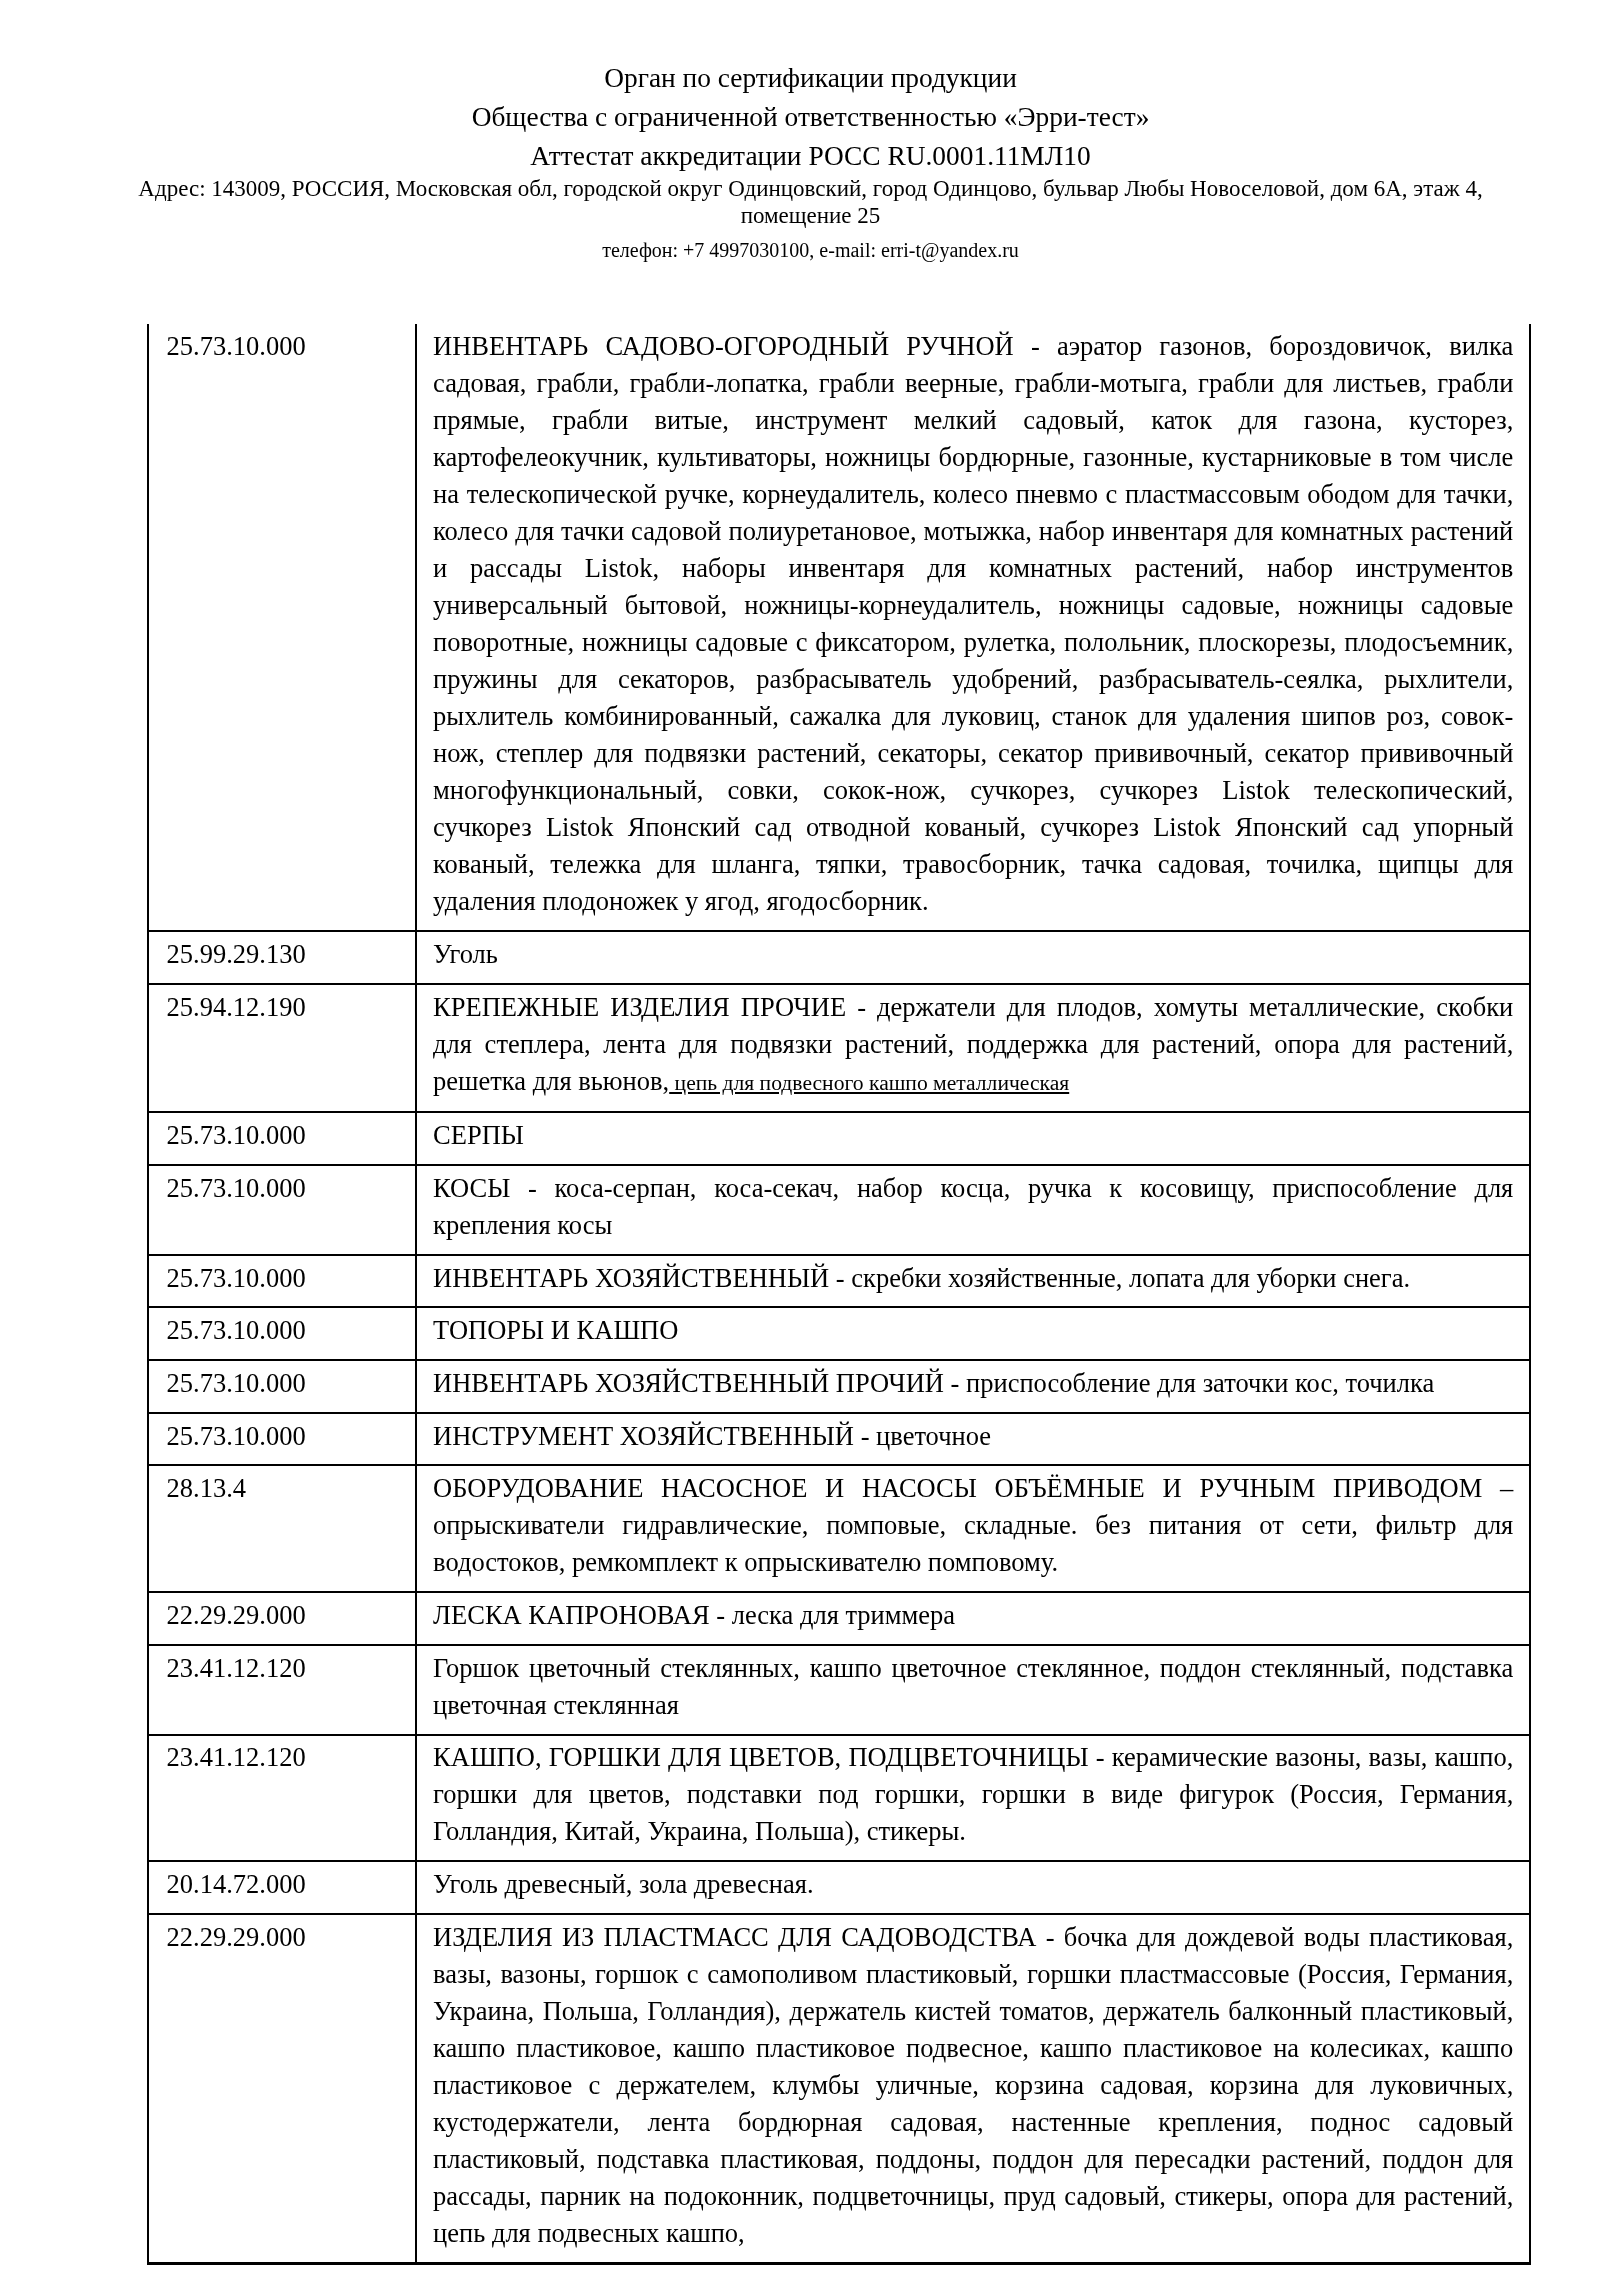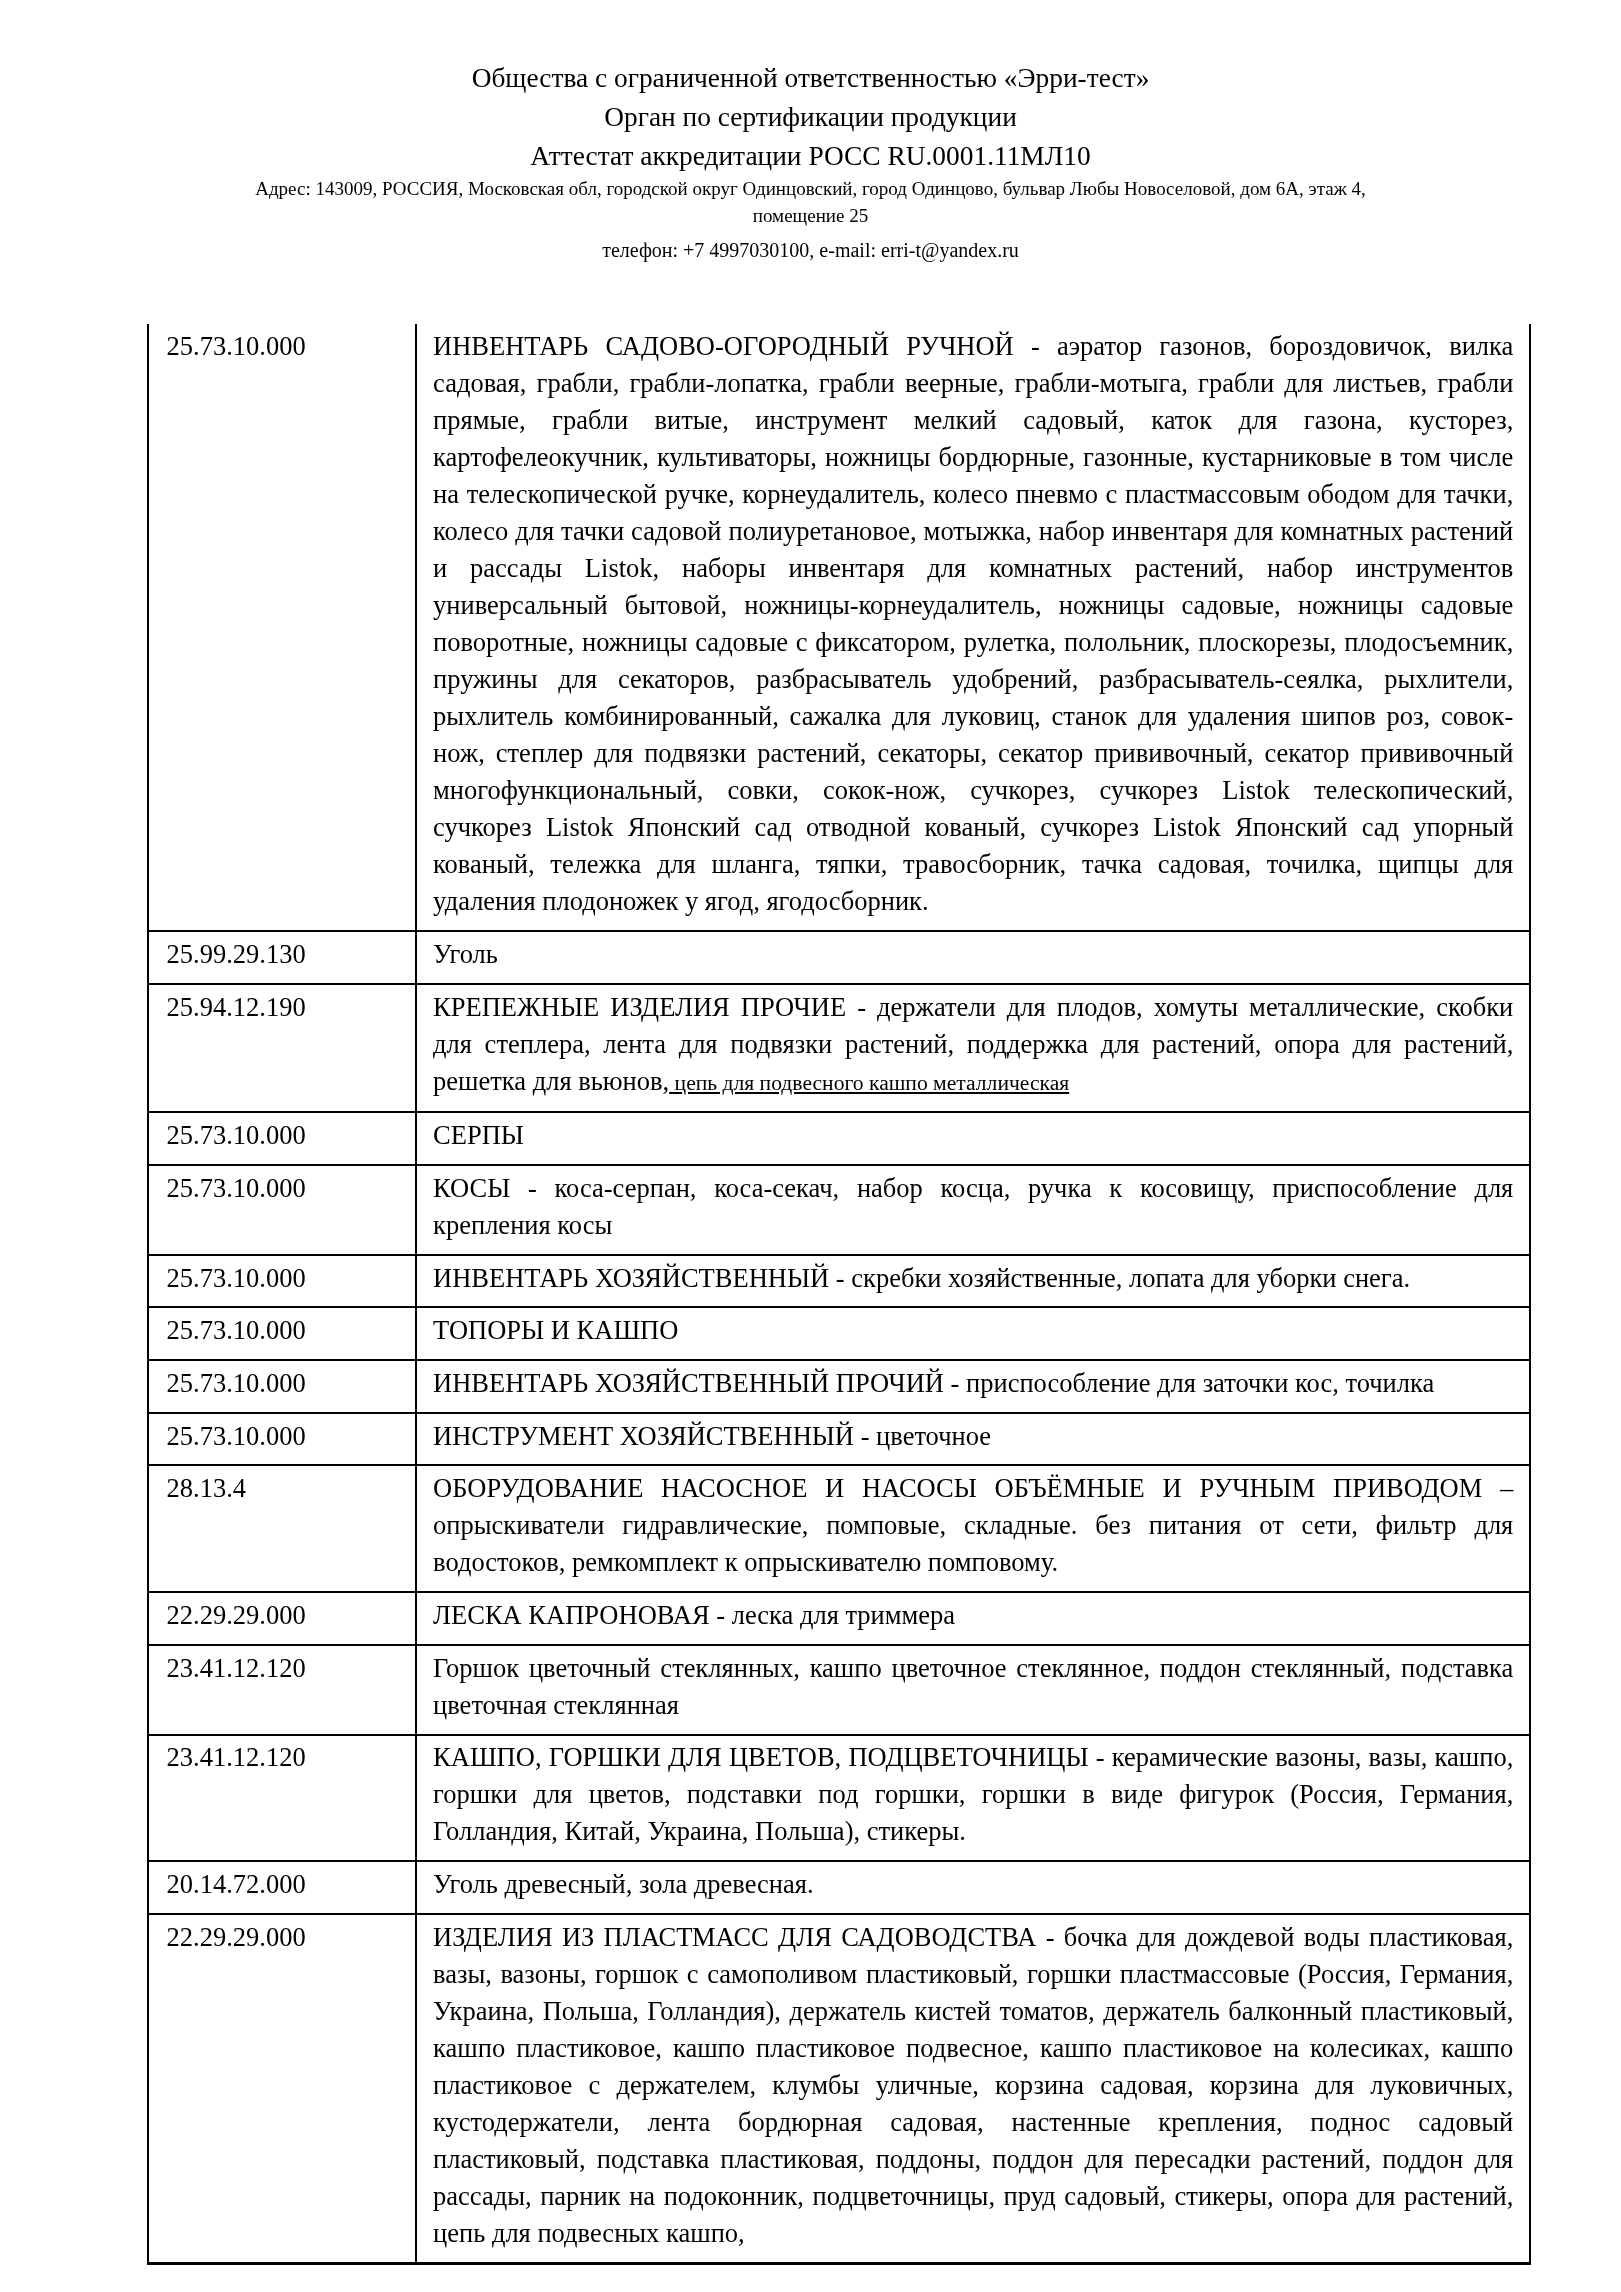--- a/index.html
+++ b/index.html
@@ -17,21 +17,21 @@
   }
   .header {
     text-align: center;
   }
   .title-line {
     font-size: 27.4px;
     line-height: 39px;
     white-space: nowrap;
   }
   .address-line {
-    font-size: 19px;
+    font-size: 23px;
     line-height: 26.5px;
     white-space: nowrap;
   }
   .contact-line {
     font-size: 20px;
     line-height: 26.5px;
     margin-top: 7.8px;
     white-space: nowrap;
   }
   .doc-table {
@@ -67,22 +67,22 @@
   }
   .doc-table td.desc .small {
     font-size: 21.6px;
     text-decoration: underline;
   }
 </style>
 </head>
 <body>
 
 <div class="header">
+  <div class="title-line">Орган по сертификации продукции</div>
   <div class="title-line">Общества с ограниченной ответственностью «Эрри-тест»</div>
-  <div class="title-line">Орган по сертификации продукции</div>
   <div class="title-line">Аттестат аккредитации РОСС RU.0001.11МЛ10</div>
   <div class="address-line">Адрес: 143009, РОССИЯ, Московская обл, городской округ Одинцовский, город Одинцово, бульвар Любы Новоселовой, дом 6А, этаж 4,</div>
   <div class="address-line">помещение 25</div>
   <div class="contact-line">телефон: +7 4997030100, e-mail: erri-t@yandex.ru</div>
 </div>
 
 <table class="doc-table">
   <tbody>
       <tr>
         <td class="code">25.73.10.000</td>

